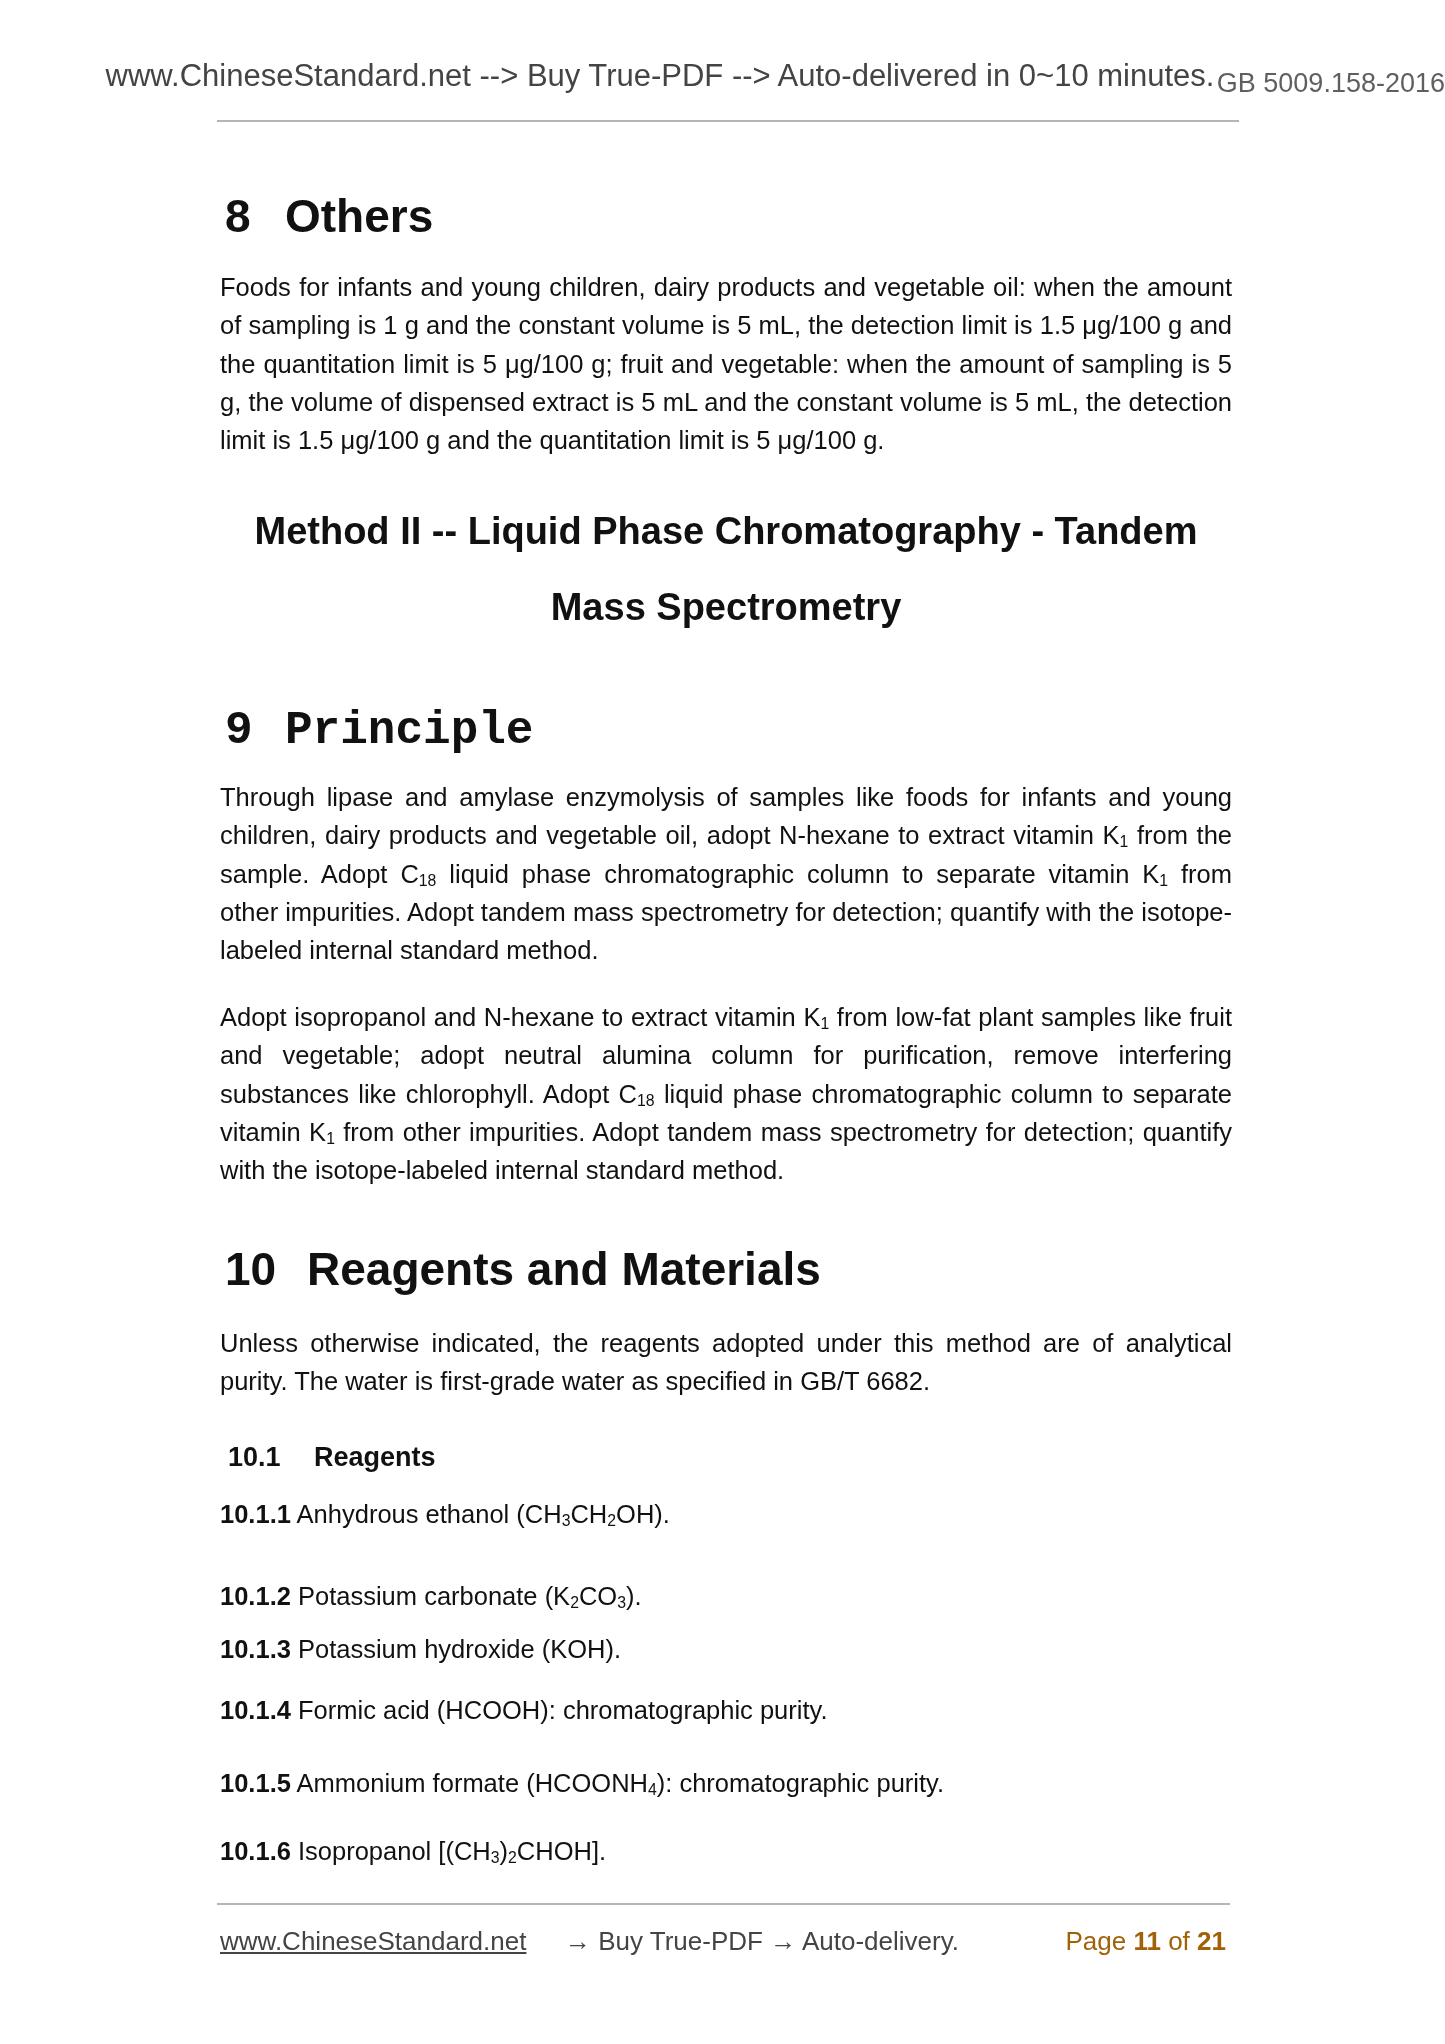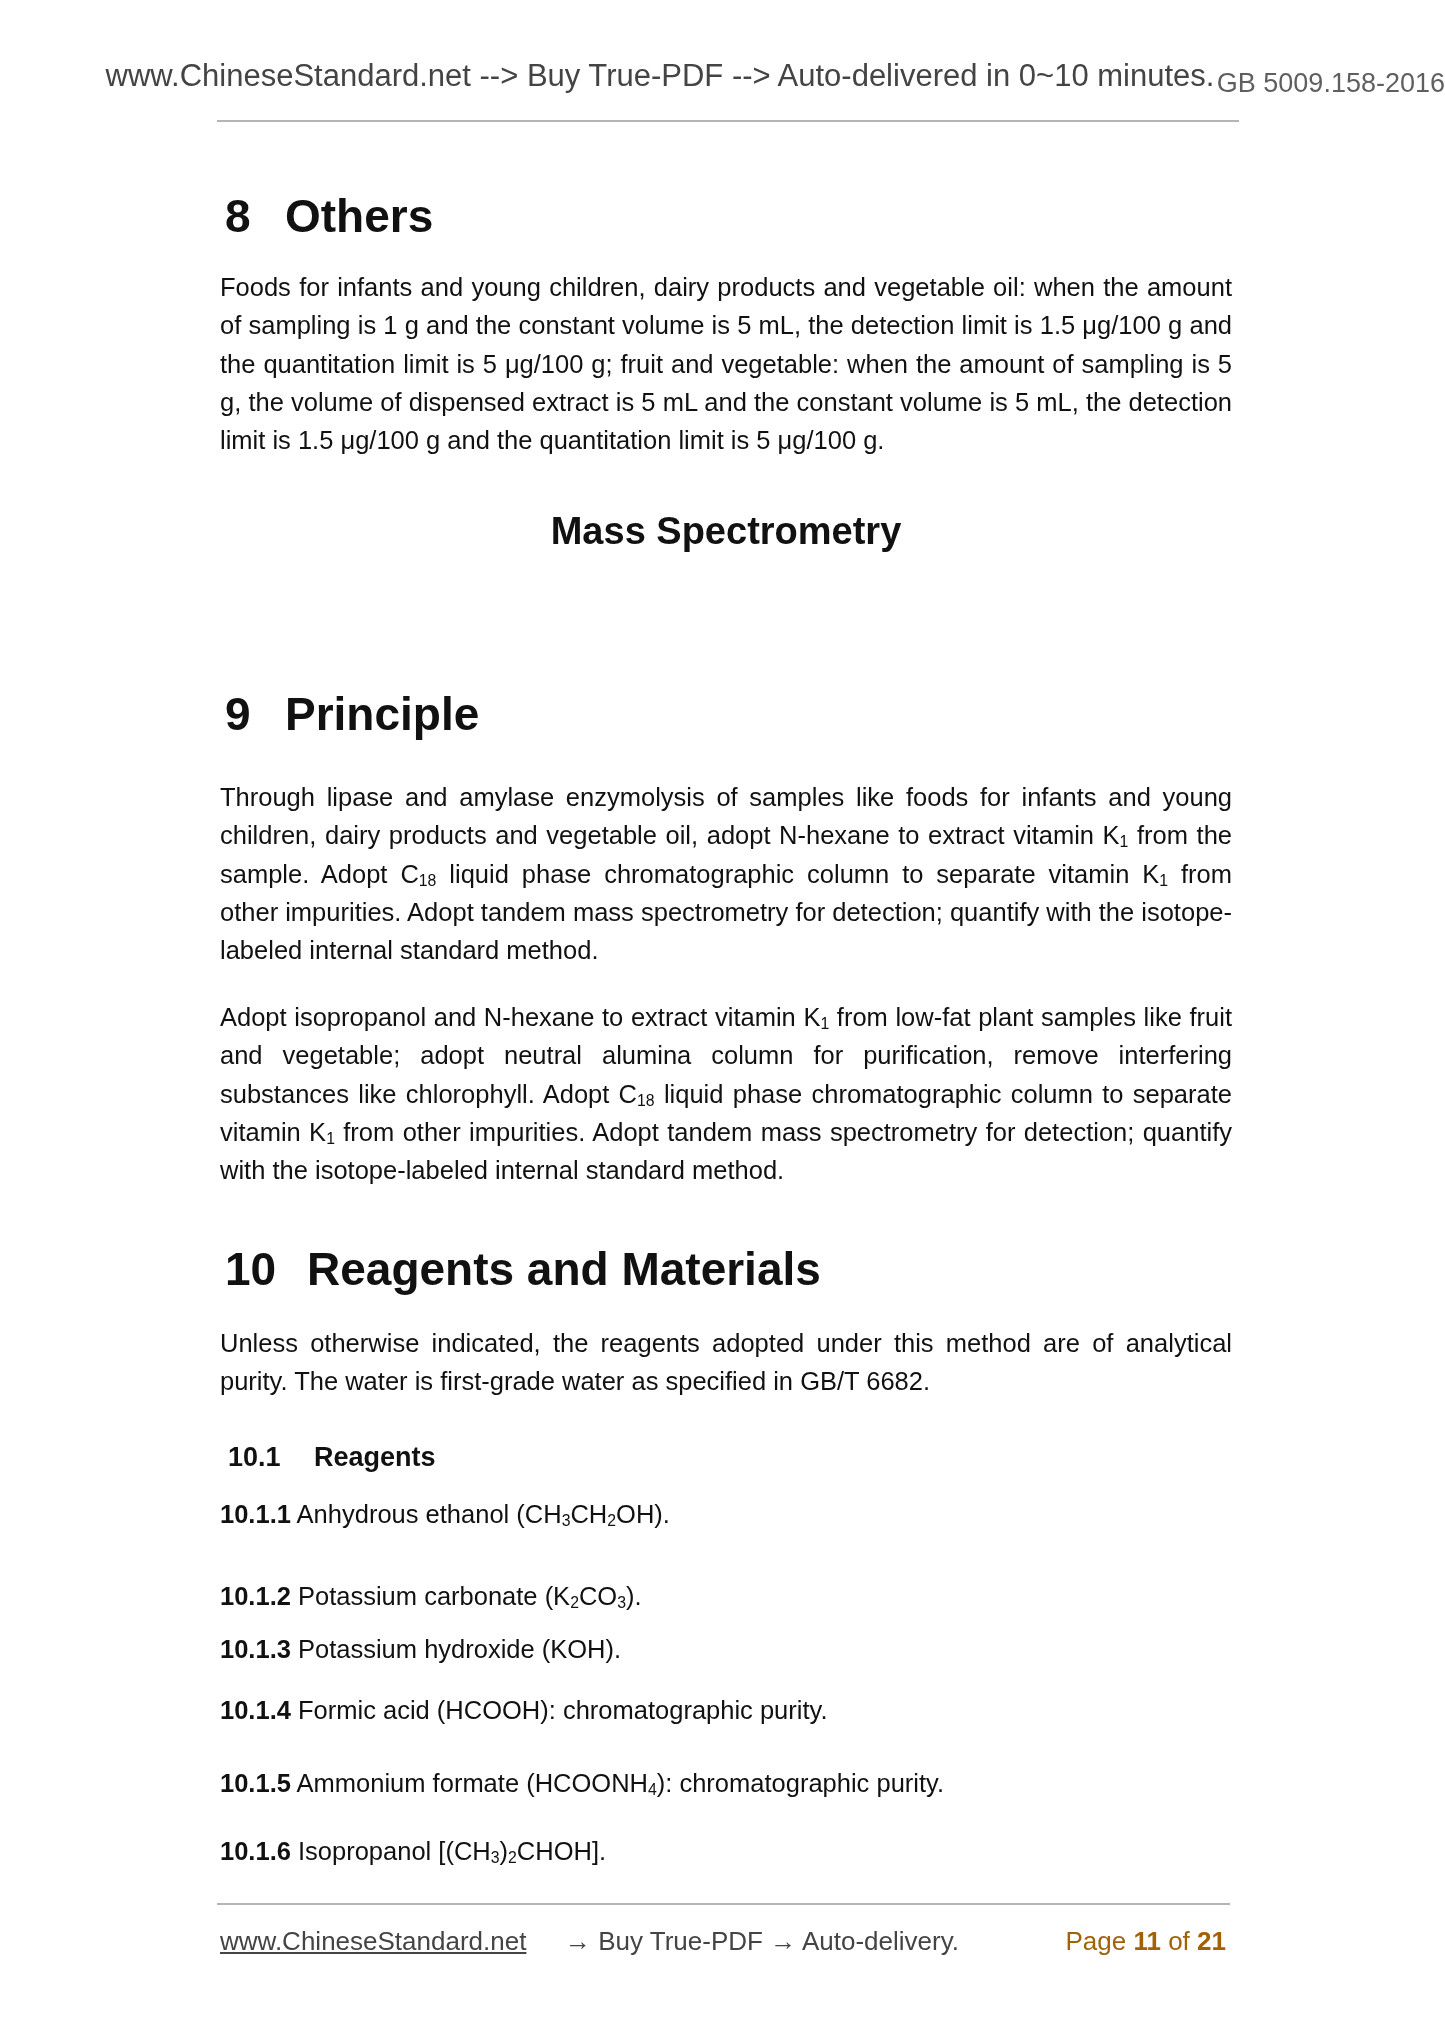--- a/index.html
+++ b/index.html
@@ -32,24 +32,25 @@
 <div class="abs hdr">www.ChineseStandard.net --&gt; Buy True-PDF --&gt; Auto-delivered in 0~10 minutes.</div>
 <div class="abs hdr-std" style="opacity:0.85;">GB 5009.158-2016</div>
 <div class="abs hdr-line"></div>
 
 <h2 class="abs content" style="top:184px;">
   <span class="num">8</span><span>Others</span>
 </h2>
 <p class="abs content" style="top:268px;">Foods for infants and young children, dairy products and vegetable oil: when the amount of sampling is 1 g and the constant volume is 5 mL, the detection limit is 1.5 μg/100 g and the quantitation limit is 5 μg/100 g; fruit and vegetable: when the amount of sampling is 5 g, the volume of dispensed extract is 5 mL and the constant volume is 5 mL, the detection limit is 1.5 μg/100 g and the quantitation limit is 5 μg/100 g.</p>
 
 <div class="abs method" style="top:493px;">
+  <div>Method II -- Liquid Phase Chromatography - Tandem</div>
   <div>Mass Spectrometry</div>
 </div>
 
-<h2 class="abs content" style="top:682px;">
+<h2 class="abs content" style="top:700px;font-family:Liberation Mono, monospace;">
   <span class="num">9</span><span>Principle</span>
 </h2>
 <p class="abs content" style="top:778px;"><span>Through lipase and amylase enzymolysis of samples like foods for infants and young children, dairy products and vegetable oil, adopt N-hexane to extract vitamin K</span><sub>1</sub><span> from the sample. Adopt C</span><sub>18</sub><span> liquid phase chromatographic column to separate vitamin K</span><sub>1</sub><span> from other impurities. Adopt tandem mass spectrometry for detection; quantify with the isotope-labeled internal standard method.</span></p>
 
 <p class="abs content" style="top:998px;"><span>Adopt isopropanol and N-hexane to extract vitamin K</span><sub>1</sub><span> from low-fat plant samples like fruit and vegetable; adopt neutral alumina column for purification, remove interfering substances like chlorophyll. Adopt C</span><sub>18</sub><span> liquid phase chromatographic column to separate vitamin K</span><sub>1</sub><span> from other impurities. Adopt tandem mass spectrometry for detection; quantify with the isotope-labeled internal standard method.</span></p>
 
 <h2 class="abs content wide" style="top:1237px;">
   <span class="num">10</span><span>Reagents and Materials</span>
 </h2>
 <p class="abs content" style="top:1324px;">Unless otherwise indicated, the reagents adopted under this method are of analytical purity. The water is first-grade water as specified in GB/T 6682.</p>

